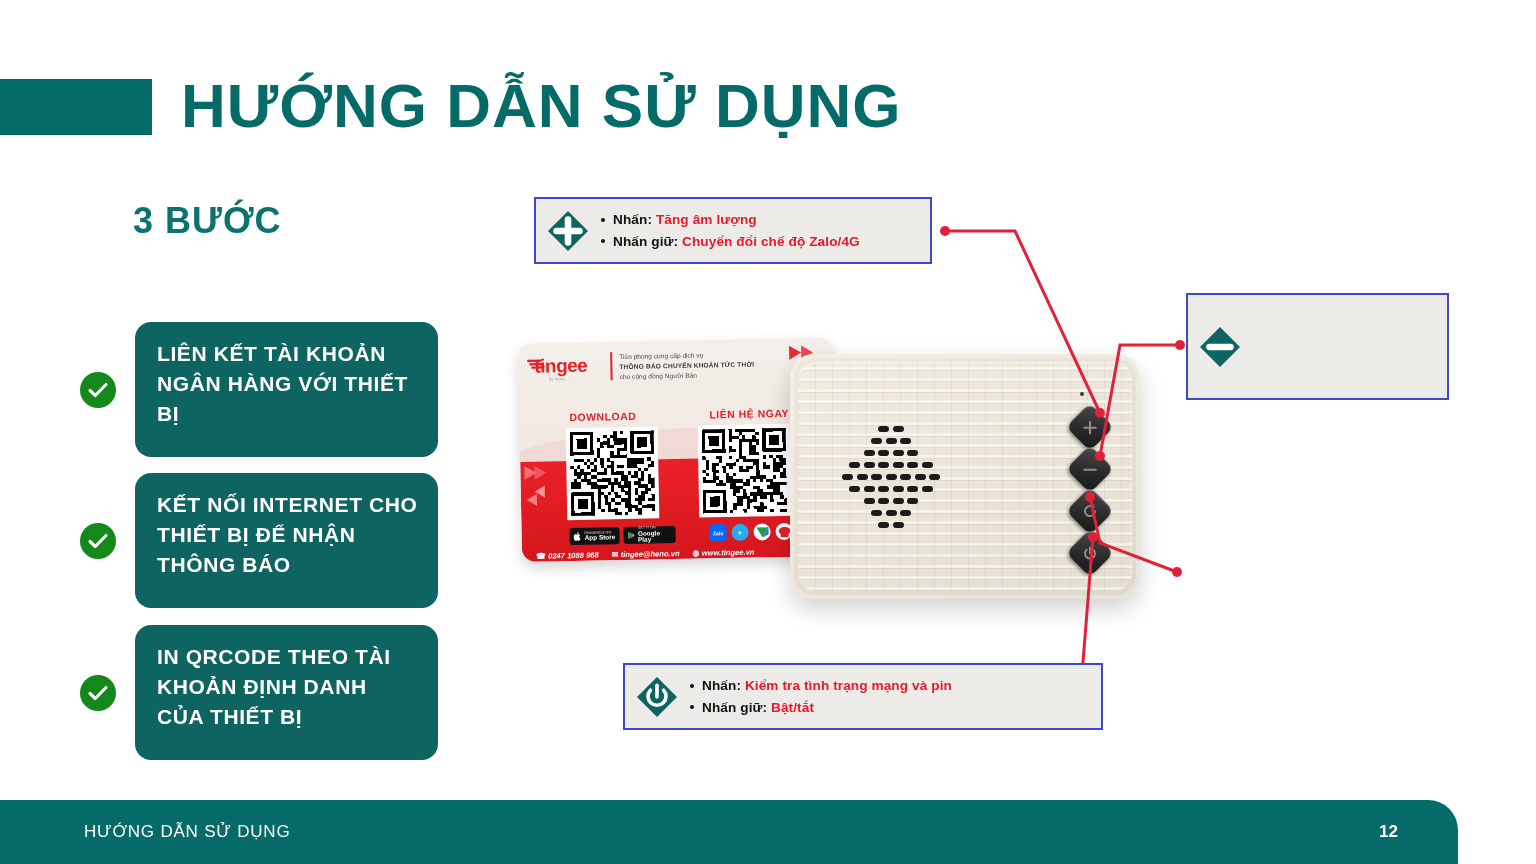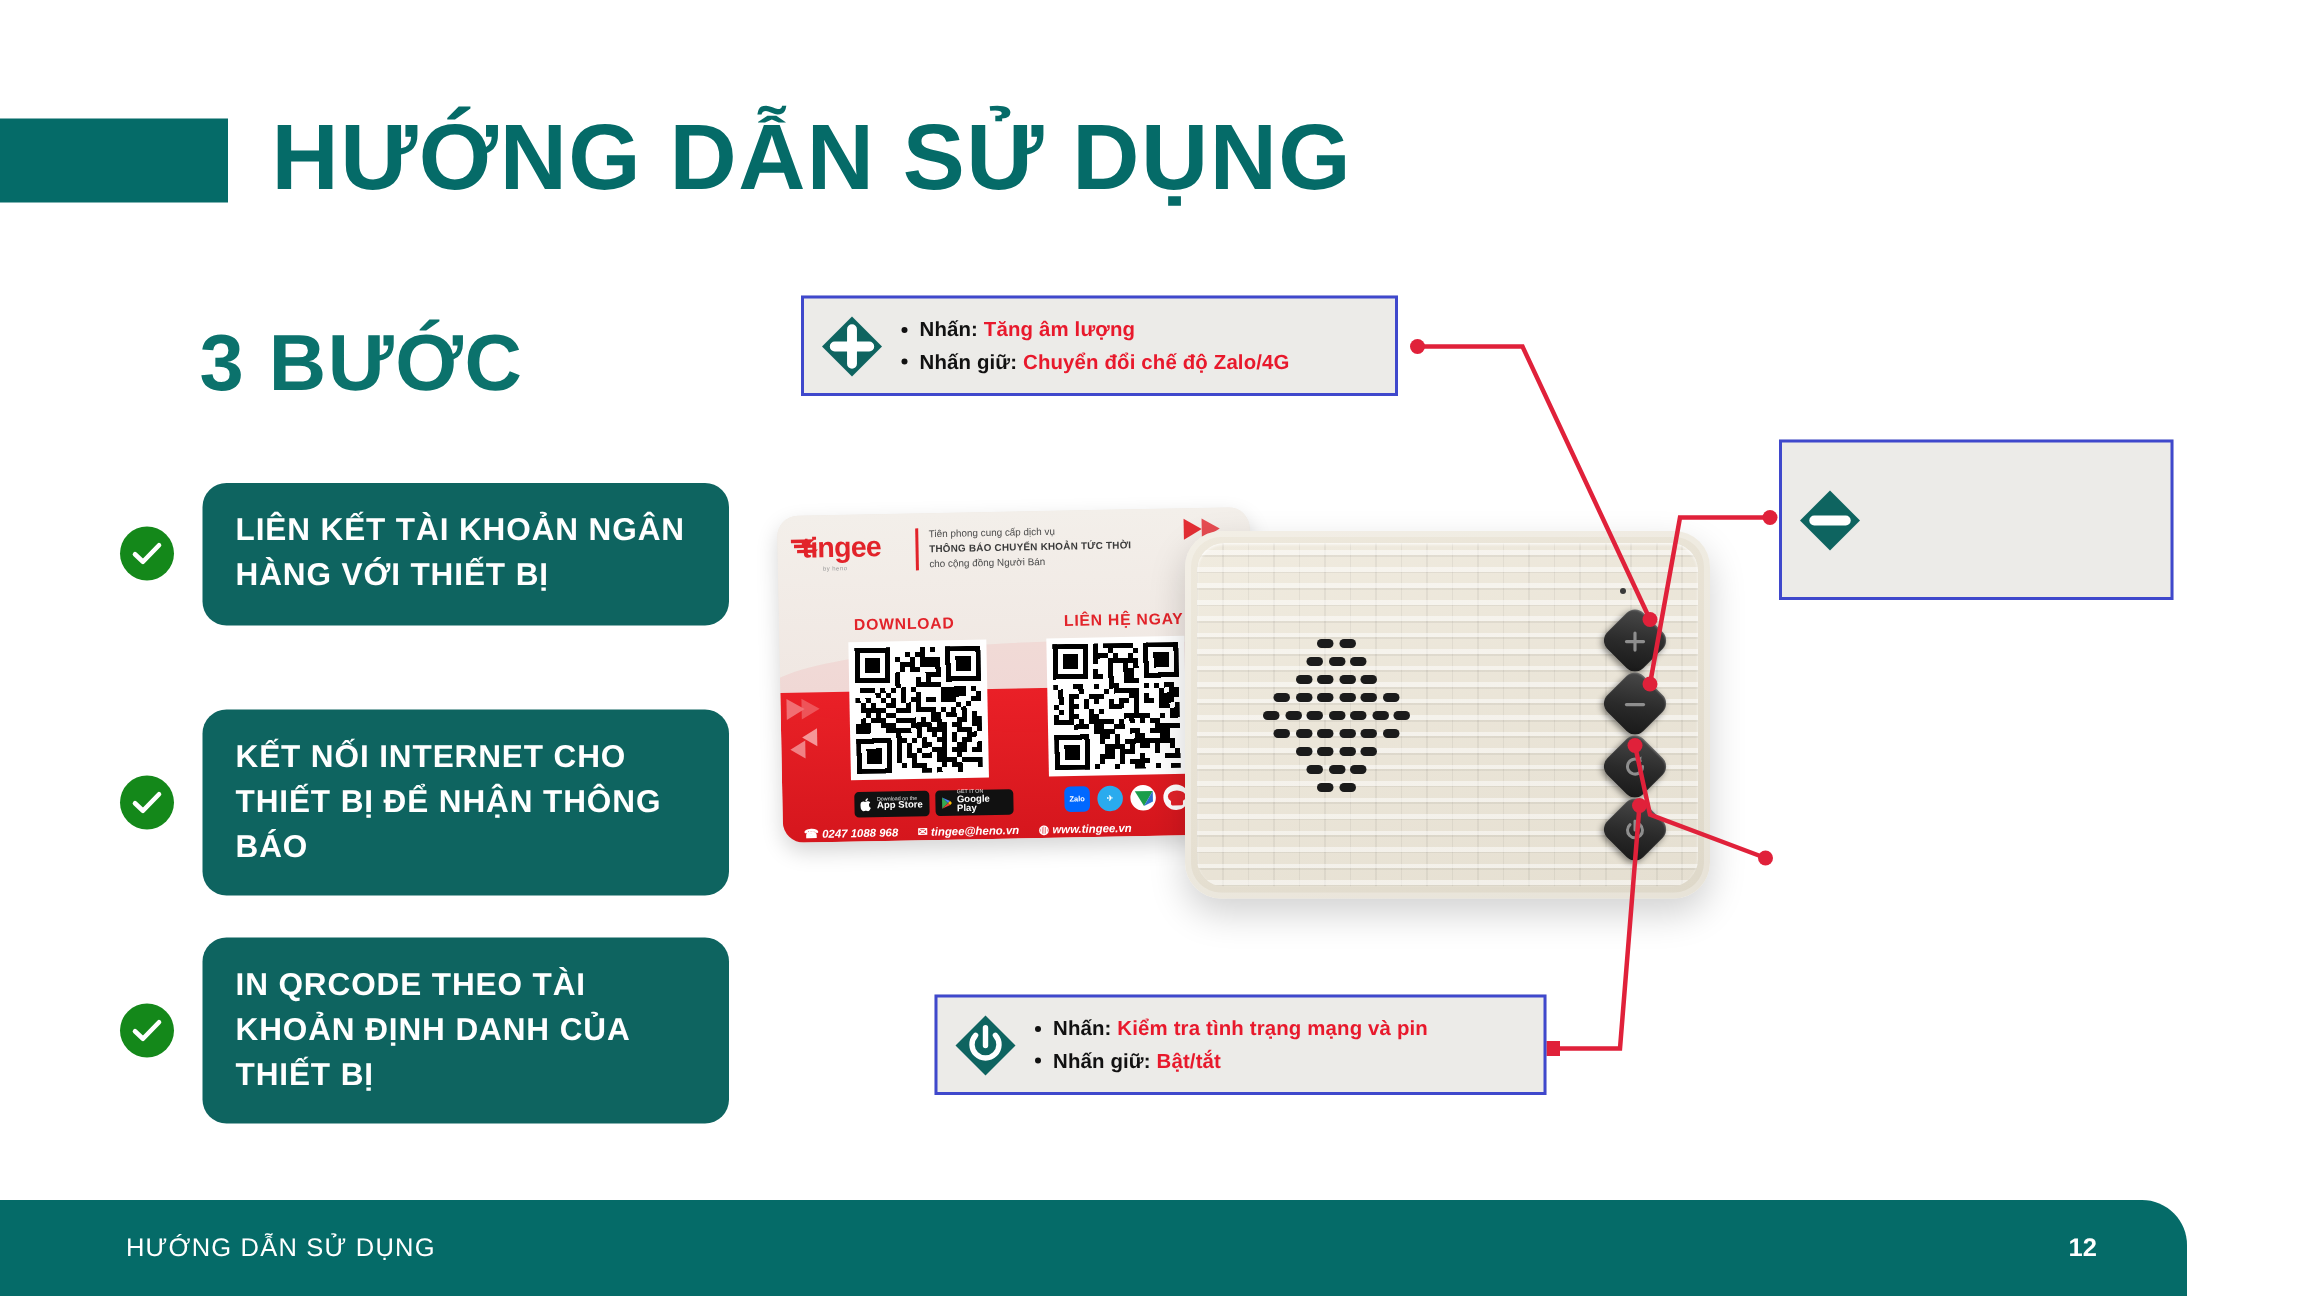--- a/index.html
+++ b/index.html
@@ -26,22 +26,22 @@
     position: absolute;
     left: 181px; top: 70px;
     font-size: 62px;
     font-weight: 700;
     letter-spacing: 1px;
     color: #056B68;
     white-space: nowrap;
   }
   .subtitle {
     position: absolute;
-    left: 133px; top: 212px;
-    font-size: 53px;
+    left: 133px; top: 200px;
+    font-size: 36px;
     font-weight: 700;
     letter-spacing: 1px;
     color: #0B726C;
     white-space: nowrap;
   }
 
   
   .step {
     position: absolute;
     display: flex;
@@ -50,24 +50,24 @@
   .step-check {
     width: 36px; height: 36px;
     border-radius: 50%;
     background: #14881A;
     flex: 0 0 36px;
     position: relative;
   }
   .step-check svg { position: absolute; left: 7px; top: 8px; }
   .step-card {
     margin-left: 19px;
-    width: 351px;
+    width: 303px;
     background: #0E6460;
     border-radius: 16px;
-    padding: 17px 20px 18px 22px;
+    padding: 17px 20px 29px 22px;
     color: #ffffff;
     font-size: 21px;
     font-weight: 700;
     line-height: 1.42;
     letter-spacing: 0.6px;
   }
   #step-1 { left: 80px; top: 322px; }
   #step-2 { left: 80px; top: 473px; }
   #step-3 { left: 80px; top: 625px; justify-content: center; }
 
@@ -185,21 +185,21 @@
   .co-list li::before {
     content: "";
     position: absolute; left: 2px; top: 8.5px;
     width: 4px; height: 4px; border-radius: 50%; background: #111;
   }
   .co-list li .v { color: #E8192C; font-weight: 700; margin-top: 46px; }
 
   #callout-plus   { left: 534px; top: 197px; width: 398px; height: 67px; }
   #callout-minus  { left: 1186px; top: 293px; width: 263px; height: 107px; }
   #callout-reload { left: 1182px; top: 523px; width: 263px; height: 104px; }
-  #callout-power  { left: 623px; top: 663px; width: 408px; height: 67px; }
+  #callout-power  { left: 623px; top: 663px; width: 480px; height: 67px; }
 
   
   #connectors { position: absolute; left: 0; top: 0; width: 1536px; height: 864px; pointer-events: none; }
 
   
   .footer {
     position: absolute;
     left: 0; bottom: 0;
     width: 1458px; height: 64px;
     background: #056B68;

